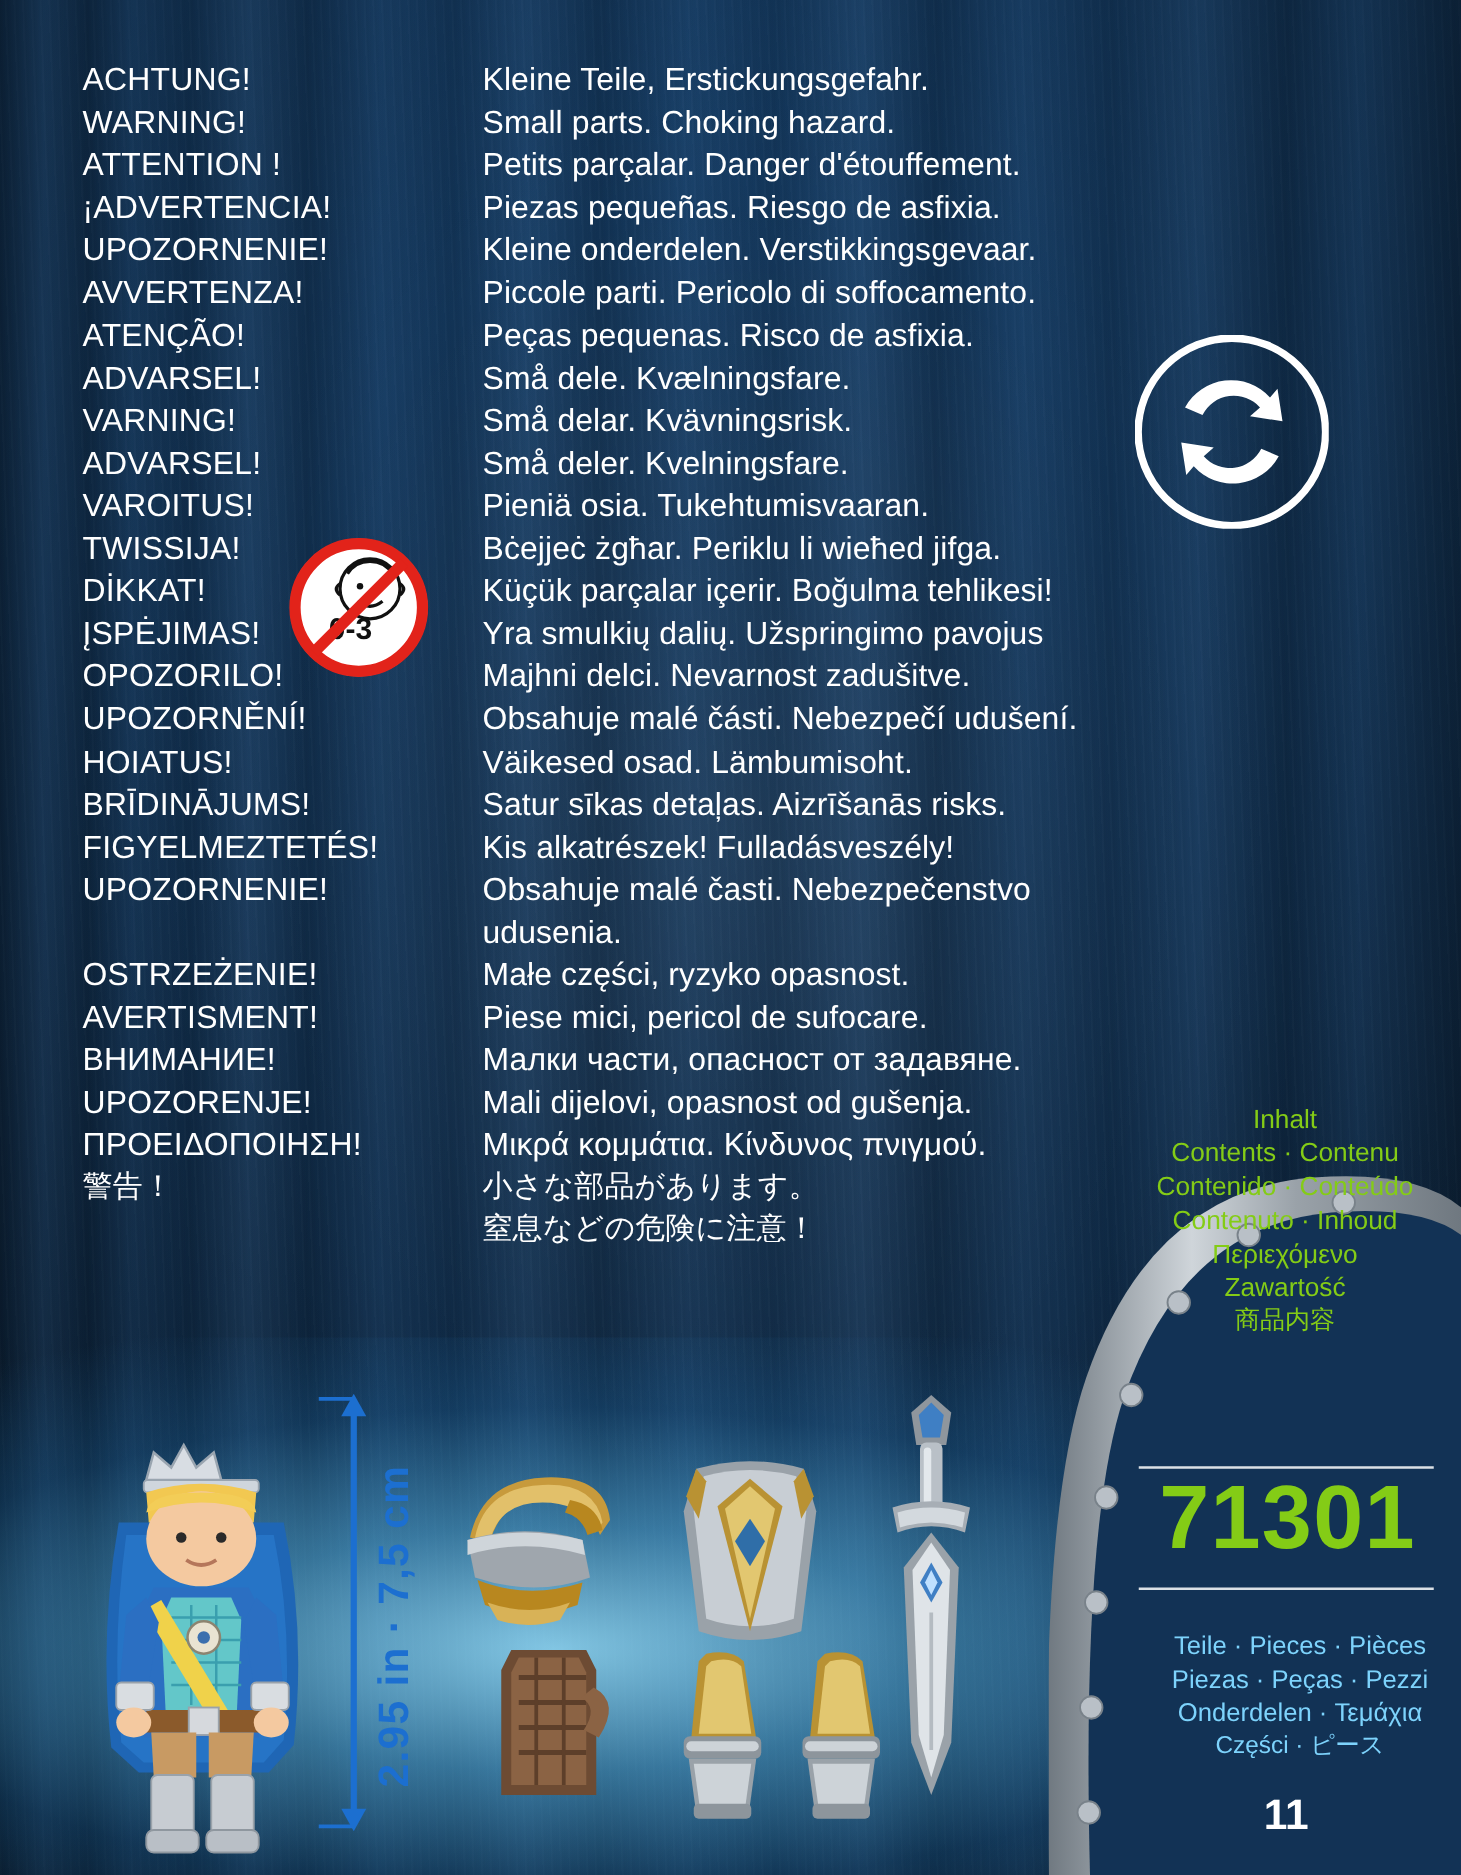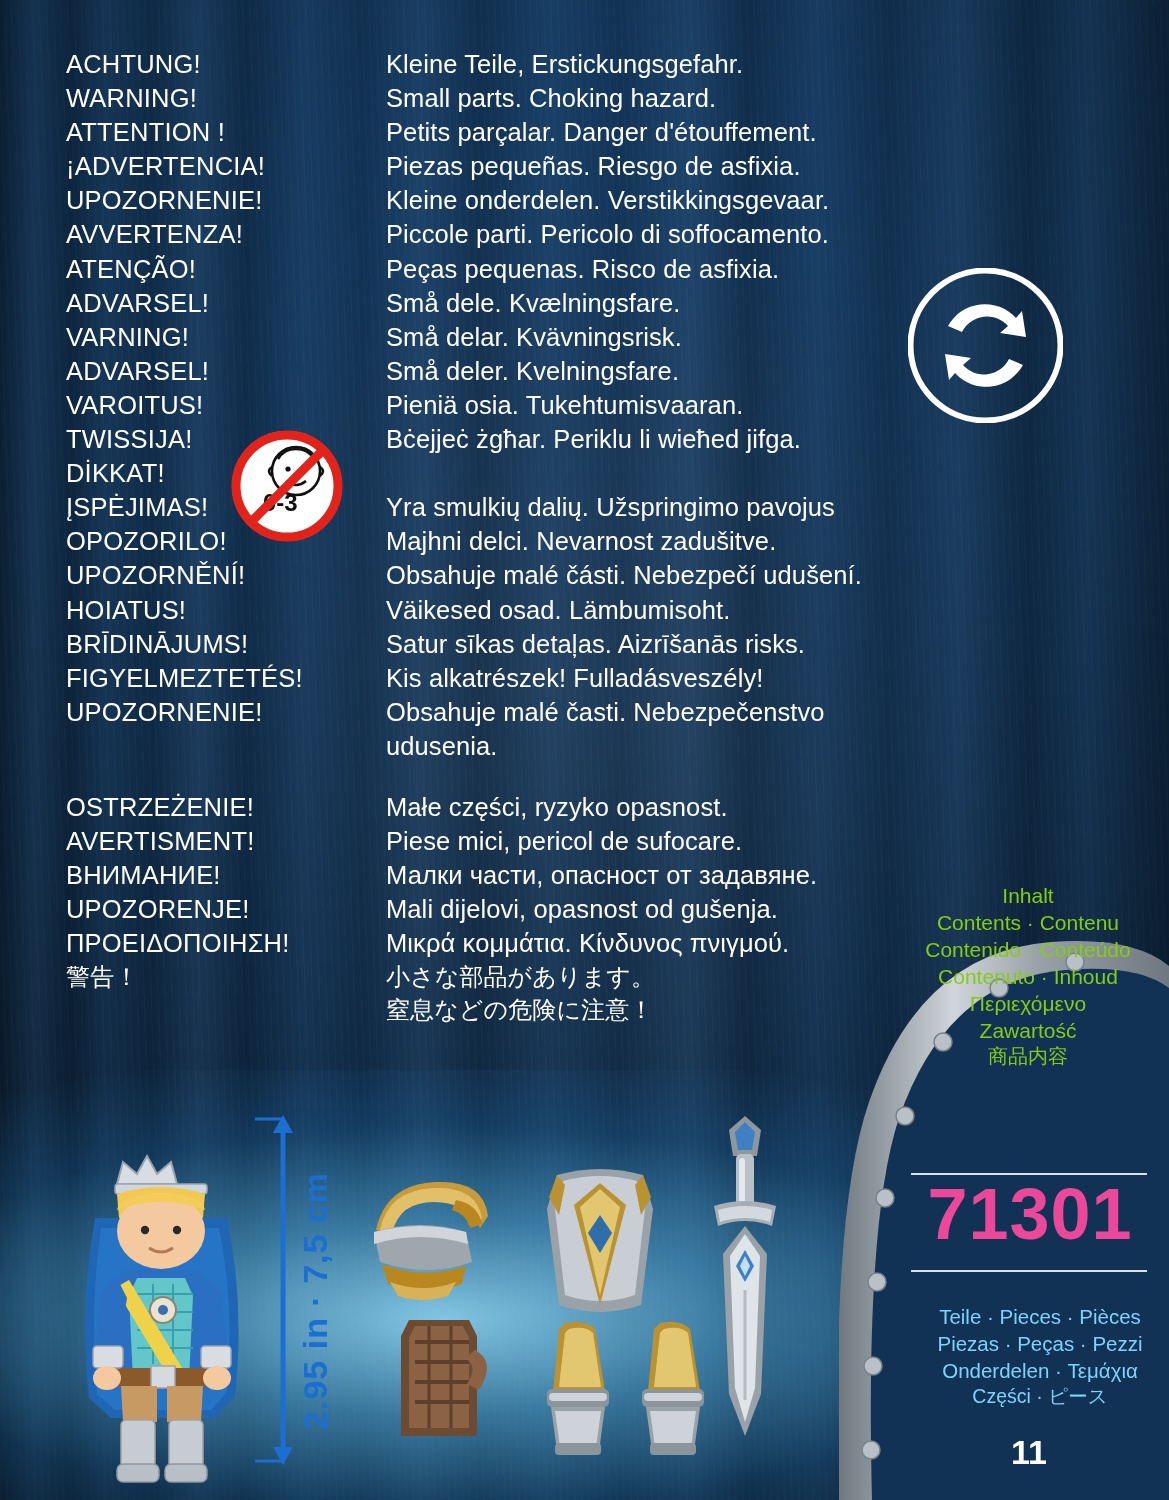--- a/index.html
+++ b/index.html
@@ -83,21 +83,20 @@
     padding-bottom: 8.6px;
     white-space: nowrap;
   }
   .warn-text {
     font-size: 25.5px;
     letter-spacing: 0.1px;
     padding-bottom: 8.6px;
     white-space: nowrap;
   }
   .warn-row.gap {
-    margin-top: 27px;
   }
   .warn-lang.cjk, .warn-text.cjk {
     font-size: 24px;
   }
 
   
   .age-symbol {
     position: absolute;
     left: 228px;
     top: 427px;
@@ -187,21 +186,21 @@
   .contents-text .cjk { font-size: 20px; }
   .art-number {
     position: absolute;
     right: 14px;
     bottom: 245px;
     width: 250px;
     text-align: center;
     font-size: 72px;
     font-weight: 700;
     letter-spacing: 1px;
-    color: #ec4899;
+    color: #84cc16;
   }
   .divider {
     position: absolute;
     right: 22px;
     width: 236px;
     height: 2px;
     background: rgba(255,255,255,0.85);
   }
   .divider.top { bottom: 325px; }
   .divider.bottom { bottom: 228px; }
@@ -279,20 +278,21 @@
       <div class="warn-row">
         <div class="warn-lang">VAROITUS!</div>
         <div class="warn-text">Pieniä osia. Tukehtumisvaaran.</div>
       </div>
       <div class="warn-row">
         <div class="warn-lang">TWISSIJA!</div>
         <div class="warn-text">Bċejjeċ żgħar. Periklu li wieħed jifga.</div>
       </div>
       <div class="warn-row">
         <div class="warn-lang">DİKKAT!</div>
+        <div class="warn-text">Küçük parçalar içerir. Boğulma tehlikesi!</div>
       </div>
       <div class="warn-row">
         <div class="warn-lang">ĮSPĖJIMAS!</div>
         <div class="warn-text">Yra smulkių dalių. Užspringimo pavojus</div>
       </div>
       <div class="warn-row">
         <div class="warn-lang">OPOZORILO!</div>
         <div class="warn-text">Majhni delci. Nevarnost zadušitve.</div>
       </div>
       <div class="warn-row">

